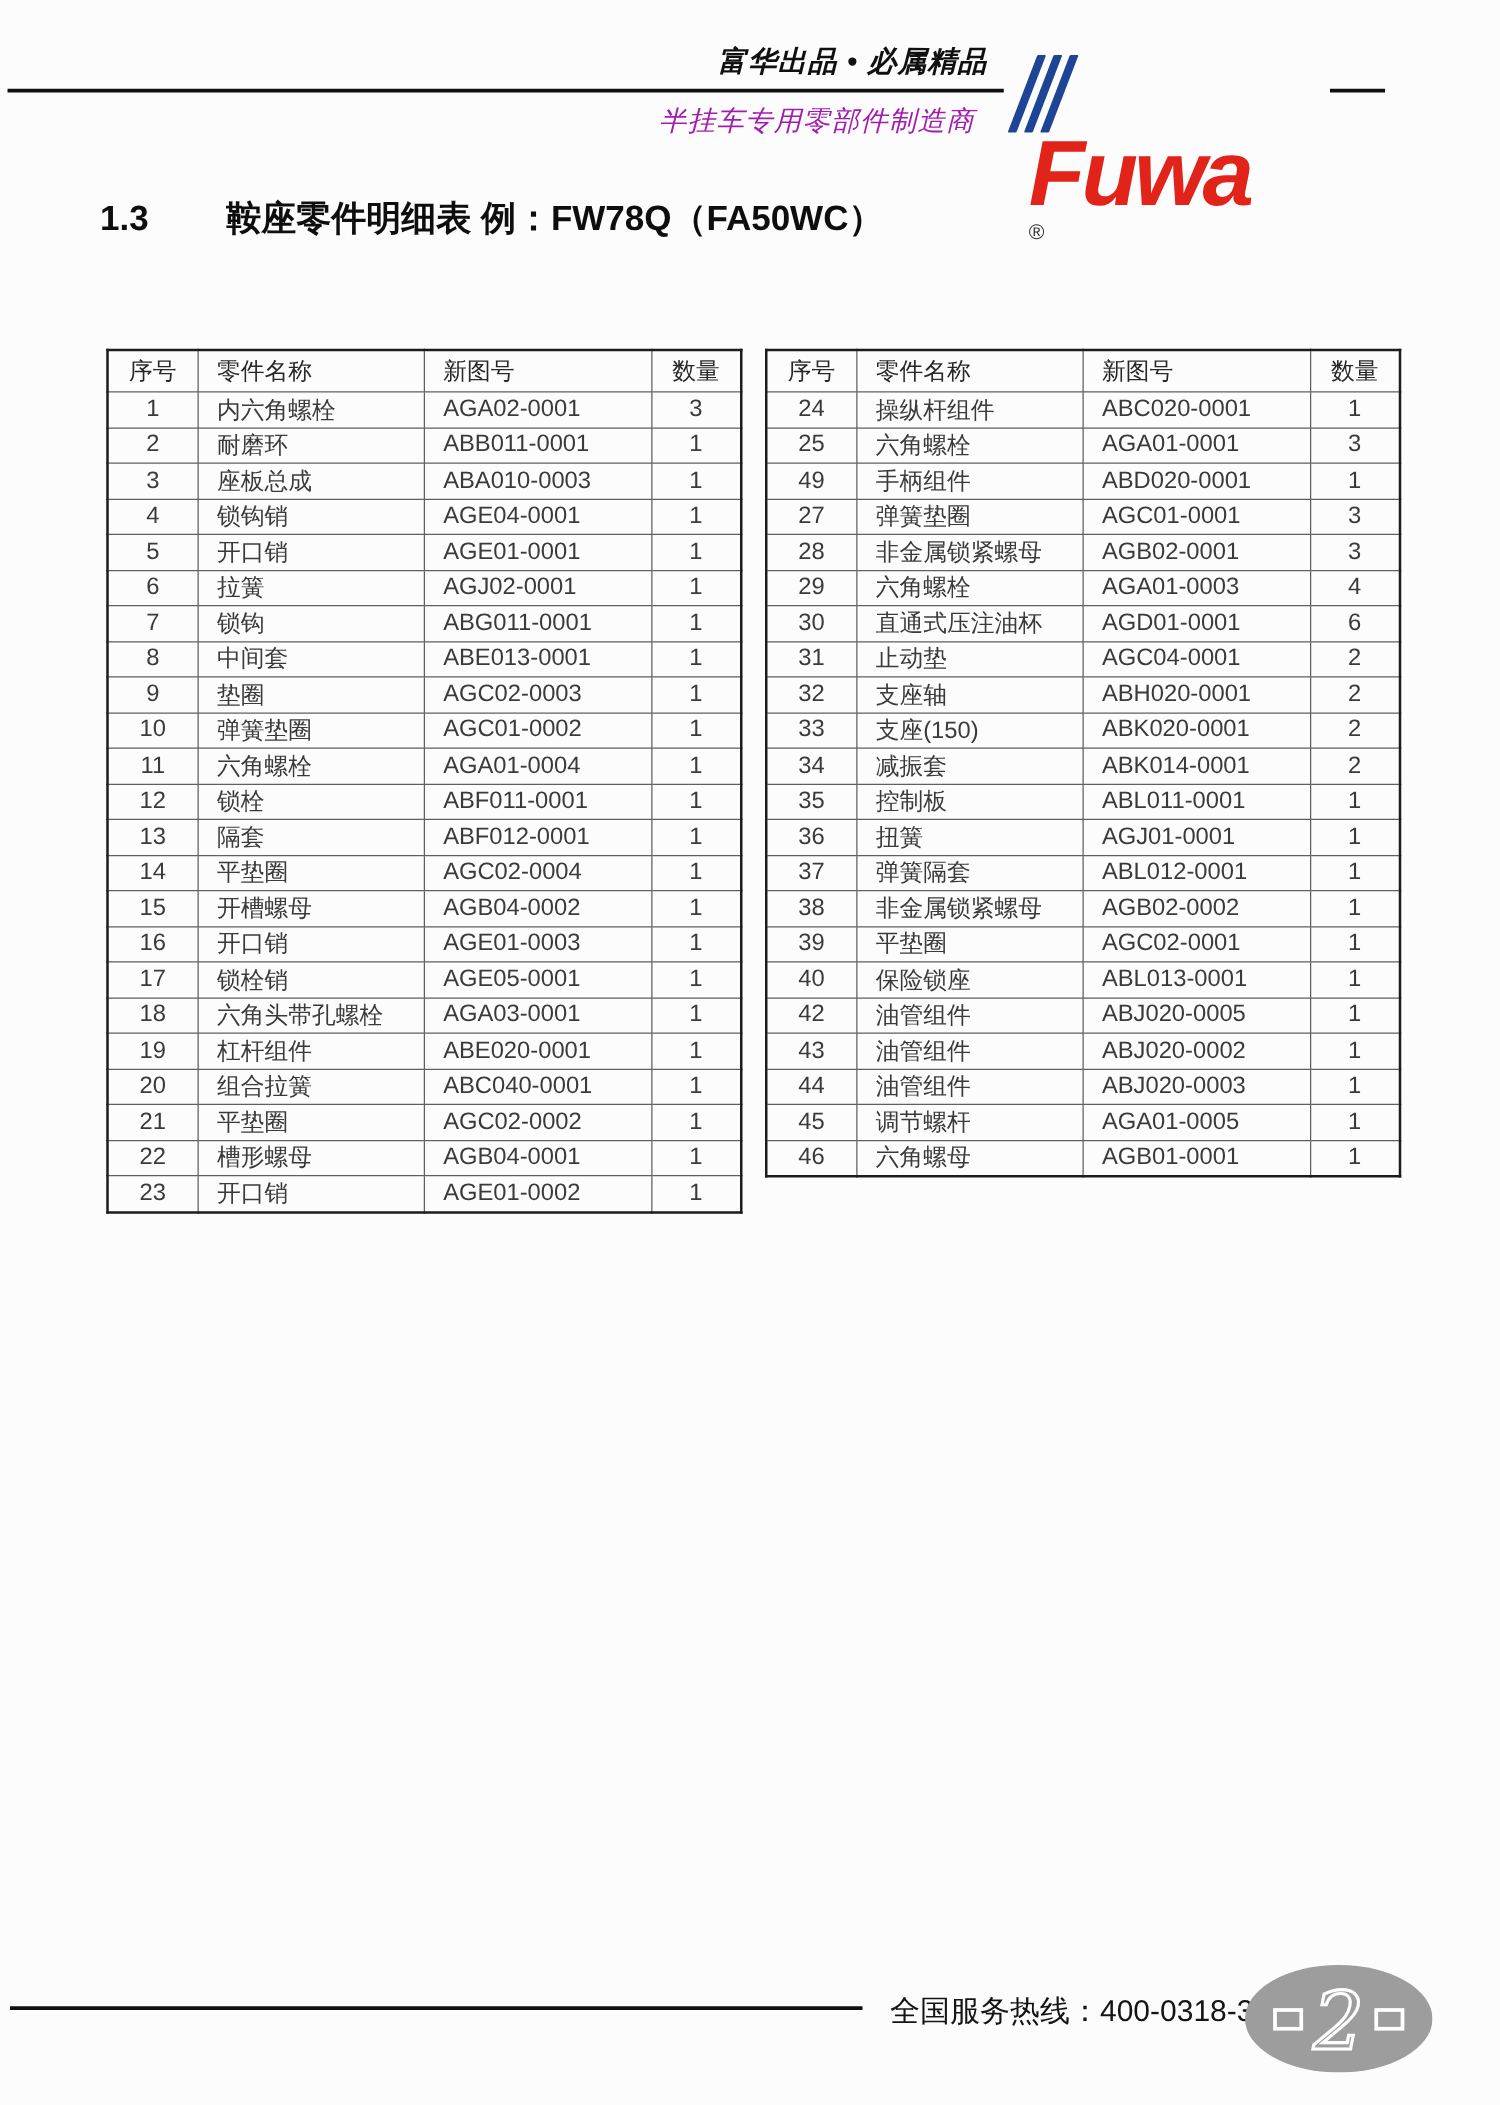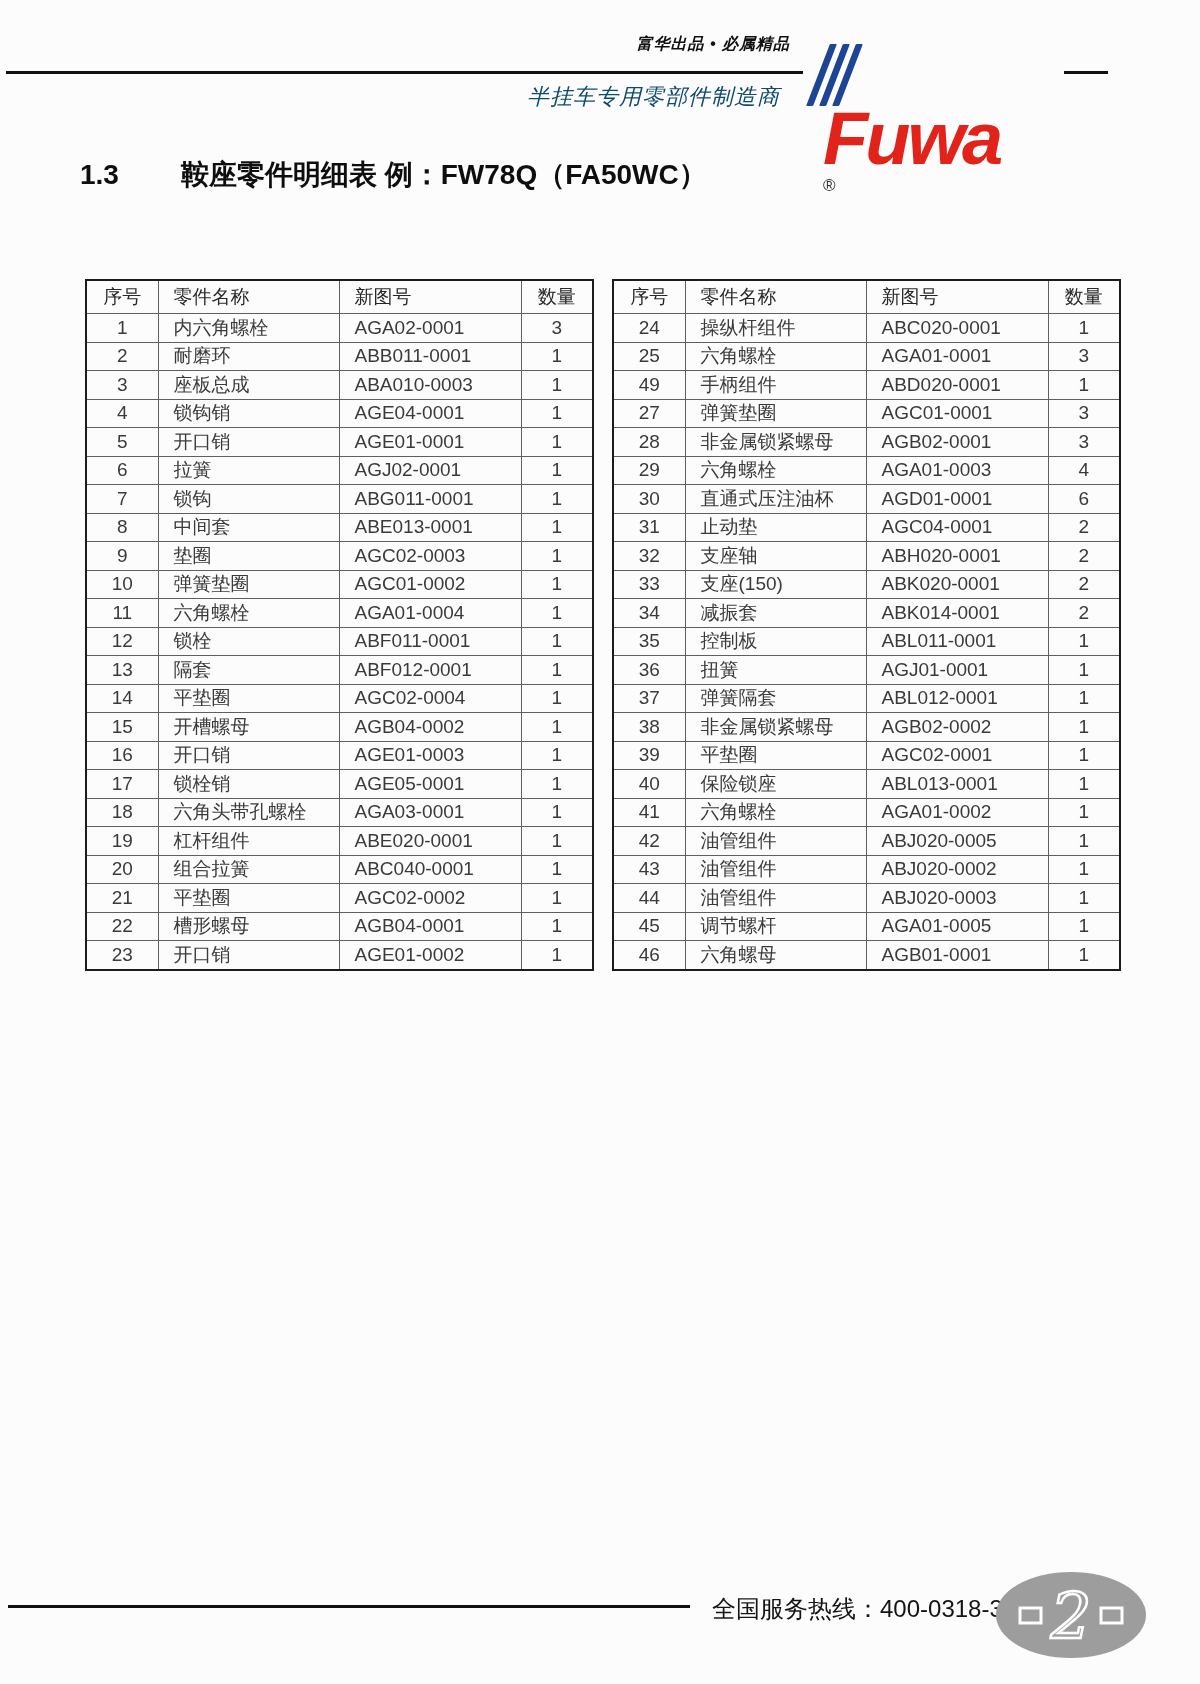--- a/index.html
+++ b/index.html
@@ -1,25 +1,25 @@
 <!DOCTYPE html>
 <html><head>
 <meta charset="utf-8">
 <style>
   html,body{margin:0;padding:0;background:#e8e8e8;}
   .page{position:relative;width:1200px;height:1684px;background:#fcfcfc;
         font-family:"Liberation Sans","DejaVu Sans",sans-serif;color:#222;overflow:hidden;}
 
   
   .slogan-top{position:absolute;top:34px;left:450px;width:340px;text-align:right;
-              font-size:16px;font-weight:bold;font-style:italic;color:#101010;letter-spacing:1px;}
+              font-size:23px;font-weight:bold;font-style:italic;color:#101010;letter-spacing:1px;}
   .header-rule{position:absolute;top:71px;left:6px;width:797px;height:3px;background:#101010;}
   .header-rule-right{position:absolute;top:71px;left:1064px;width:44px;height:3px;background:#101010;}
   .slogan-bottom{position:absolute;top:82px;left:450px;width:330px;text-align:right;
-                 font-size:22px;font-style:italic;font-weight:500;color:#0c4a6e;letter-spacing:1px;}
+                 font-size:22px;font-style:italic;font-weight:500;color:#a21caf;letter-spacing:1px;}
   .logo{position:absolute;top:30px;left:818px;display:flex;align-items:flex-start;flex-direction:column;}
   .stripes{display:flex;margin-top:14px;}
   .stripes i{display:block;width:7px;height:62px;background:#1e4496;transform:skewX(-21deg);
              margin-right:6px;border-radius:1px;}
   .logo-text{font-size:74px;line-height:66px;font-weight:bold;font-style:italic;
              color:#e2231a;letter-spacing:-3px;margin-left:5px;}
   .logo-reg{font-size:17px;color:#333;margin-left:5px;margin-top:4px;}
 
   
   .page-title{position:absolute;top:156px;left:80px;font-size:28px;font-weight:bold;color:#0e0e0e;}
@@ -336,26 +336,20 @@
           <td class="a-l">AGC02-0001</td>
           <td class="a-c">1</td>
         </tr>
         <tr>
           <td class="a-c">40</td>
           <td class="a-l">保险锁座</td>
           <td class="a-l">ABL013-0001</td>
           <td class="a-c">1</td>
         </tr>
         <tr>
-          <td class="a-c">41</td>
-          <td class="a-l">六角螺栓</td>
-          <td class="a-l">AGA01-0002</td>
-          <td class="a-c">1</td>
-        </tr>
-        <tr>
           <td class="a-c">42</td>
           <td class="a-l">油管组件</td>
           <td class="a-l">ABJ020-0005</td>
           <td class="a-c">1</td>
         </tr>
         <tr>
           <td class="a-c">43</td>
           <td class="a-l">油管组件</td>
           <td class="a-l">ABJ020-0002</td>
           <td class="a-c">1</td>

